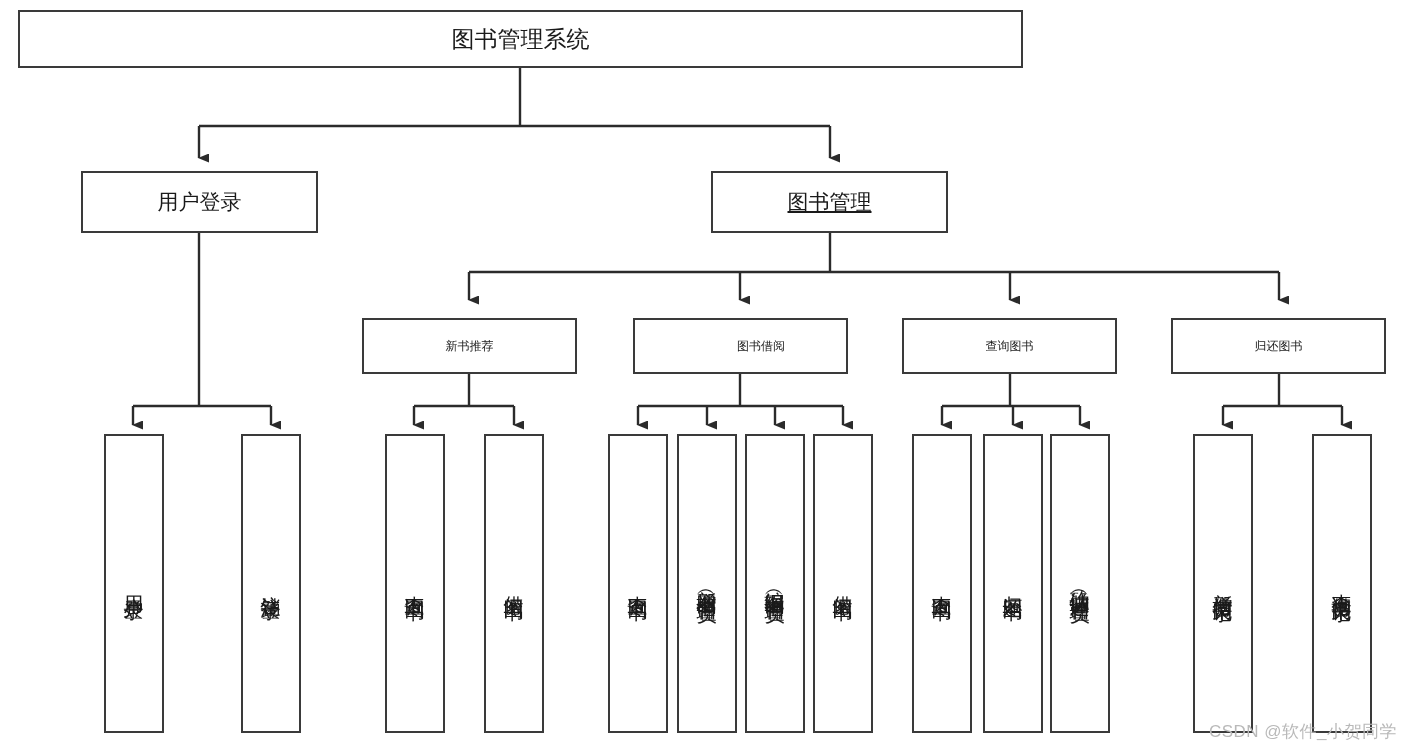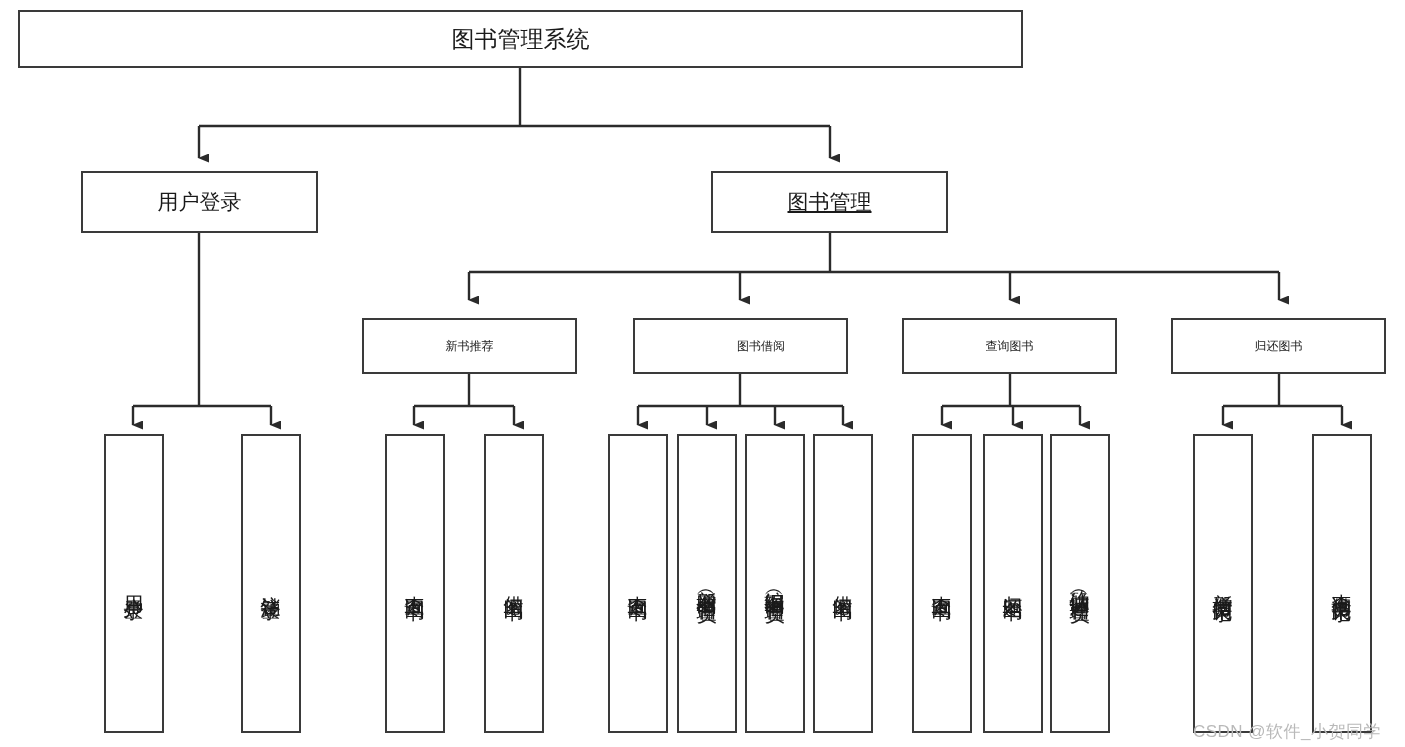--- a/index.html
+++ b/index.html
@@ -47,21 +47,21 @@
     text-orientation:upright;
     font-size:20px;
     letter-spacing:2px;
     line-height:1;
     white-space:nowrap;
   }
 
   
   #watermark{
     position:absolute;
-    right:24px;
+    right:8px;
     bottom:4px;
     font-size:17px;
     color:#b9b9b9;
     letter-spacing:0.5px;
     z-index:5;
     white-space:nowrap;
     pointer-events:none;
   }
 </style>
 </head>

